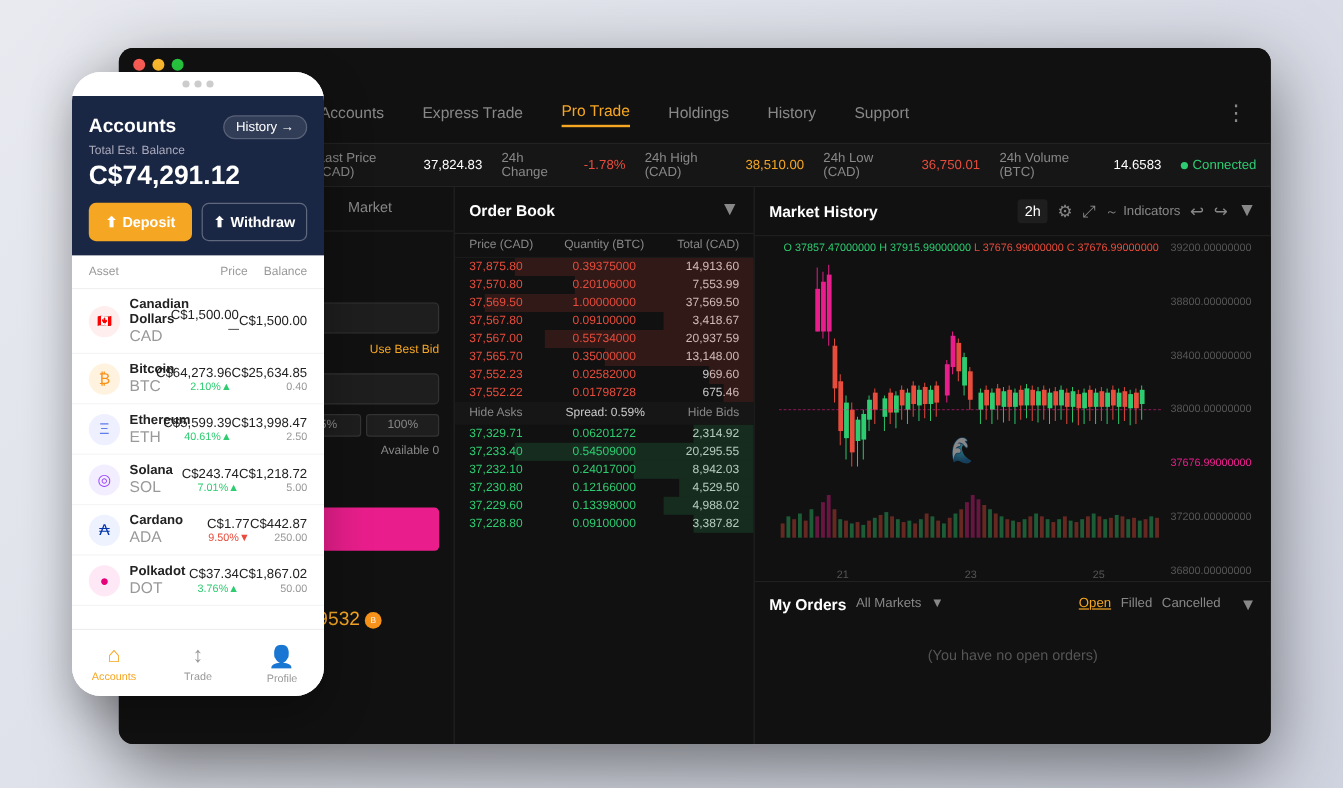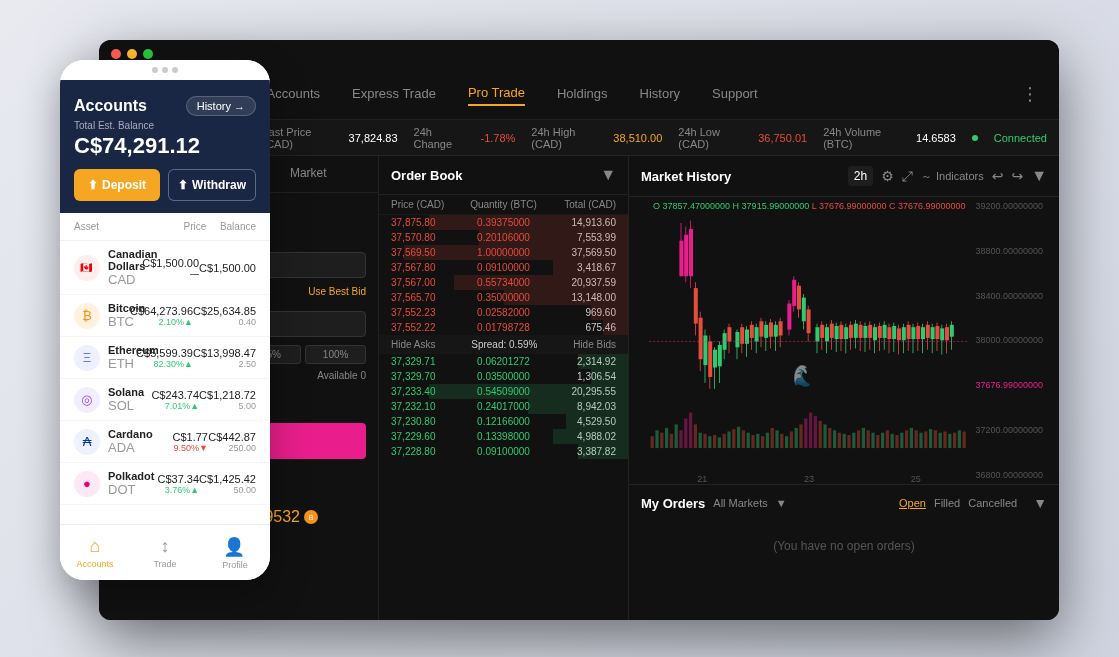--- a/index.html
+++ b/index.html
@@ -108,21 +108,21 @@
     }
     .ticker-menu { color: #fff; margin-right: 4px; cursor: pointer; }
     .ticker-coin { width: 18px; height: 18px; border-radius: 50%; background: #f7931a; display: inline-flex; align-items: center; justify-content: center; font-size: 9px; color: #fff; font-weight: bold; }
     .ticker-flag { width: 18px; height: 12px; background: linear-gradient(#ff0000 33%, #fff 33%, #fff 66%, #ff0000 66%); border-radius: 2px; display: inline-block; }
     .ticker-pair { color: #fff; font-weight: 600; font-size: 12px; }
     .ticker-label { color: #888; }
     .ticker-value { color: #fff; }
     .ticker-negative { color: #e74c3c; }
     .ticker-high { color: #f5a623; }
     .ticker-low { color: #e74c3c; }
-    .connected { color: #2ecc71; font-size: 11px; margin-left: auto; display: flex; align-items: center; gap: 16px; }
+    .connected { color: #2ecc71; font-size: 11px; margin-left: auto; display: flex; align-items: center; gap: 4px; }
     .conn-dot { width: 6px; height: 6px; border-radius: 50%; background: #2ecc71; }
 
     
     .desktop-main {
       display: flex;
       height: calc(100% - 116px);
       background: #111;
     }
 
     
@@ -636,26 +636,20 @@
             <span>0.59%</span>
           </span>
           <span class="spread-hide">Hide Bids</span>
         </div>
 
         <div class="ob-row bid">
           <span class="ob-bg-bid" style="width:20%"></span>
           <span class="ob-cell">37,329.71</span>
           <span class="ob-cell" style="text-align:center;">0.06201272</span>
           <span class="ob-cell right">2,314.92</span>
-        </div>
-        <div class="ob-row bid">
-          <span class="ob-bg-bid" style="width:15%"></span>
-          <span class="ob-cell">37,329.70</span>
-          <span class="ob-cell" style="text-align:center;">0.03500000</span>
-          <span class="ob-cell right">1,306.54</span>
         </div>
         <div class="ob-row bid">
           <span class="ob-bg-bid" style="width:80%"></span>
           <span class="ob-cell">37,233.40</span>
           <span class="ob-cell" style="text-align:center;">0.54509000</span>
           <span class="ob-cell right">20,295.55</span>
         </div>
         <div class="ob-row bid">
           <span class="ob-bg-bid" style="width:40%"></span>
           <span class="ob-cell">37,232.10</span>
@@ -1059,21 +1053,21 @@
     <div class="asset-row">
       <div class="asset-icon-wrap" style="background:#eef0ff;">
         <span style="font-size:13px; color:#627eea;">Ξ</span>
       </div>
       <div class="asset-info">
         <div class="asset-name">Ethereum</div>
         <div class="asset-symbol">ETH</div>
       </div>
       <div class="asset-price-wrap">
         <div class="asset-price">C$5,599.39</div>
-        <div class="asset-change up">82.30%▲</div>
+        <div class="asset-change up">40.61%▲</div>
       </div>
       <div class="asset-balance">
         <div>C$13,998.47</div>
         <div style="font-size:9px; color:#999;">2.50</div>
       </div>
     </div>
 
     <div class="asset-row">
       <div class="asset-icon-wrap" style="background:#f3eeff;">
         <span style="font-size:13px; color:#9945ff;">◎</span>
@@ -1116,21 +1110,21 @@
       </div>
       <div class="asset-info">
         <div class="asset-name">Polkadot</div>
         <div class="asset-symbol">DOT</div>
       </div>
       <div class="asset-price-wrap">
         <div class="asset-price">C$37.34</div>
         <div class="asset-change up">3.76%▲</div>
       </div>
       <div class="asset-balance">
-        <div>C$1,425.42</div>
+        <div>C$1,867.02</div>
         <div style="font-size:9px; color:#999;">50.00</div>
       </div>
     </div>
   </div>
 
   <div class="mobile-bottom-nav">
     <div class="bottom-nav-item">
       <span class="bottom-nav-icon active">⌂</span>
       <span class="bottom-nav-label active">Accounts</span>
     </div>

